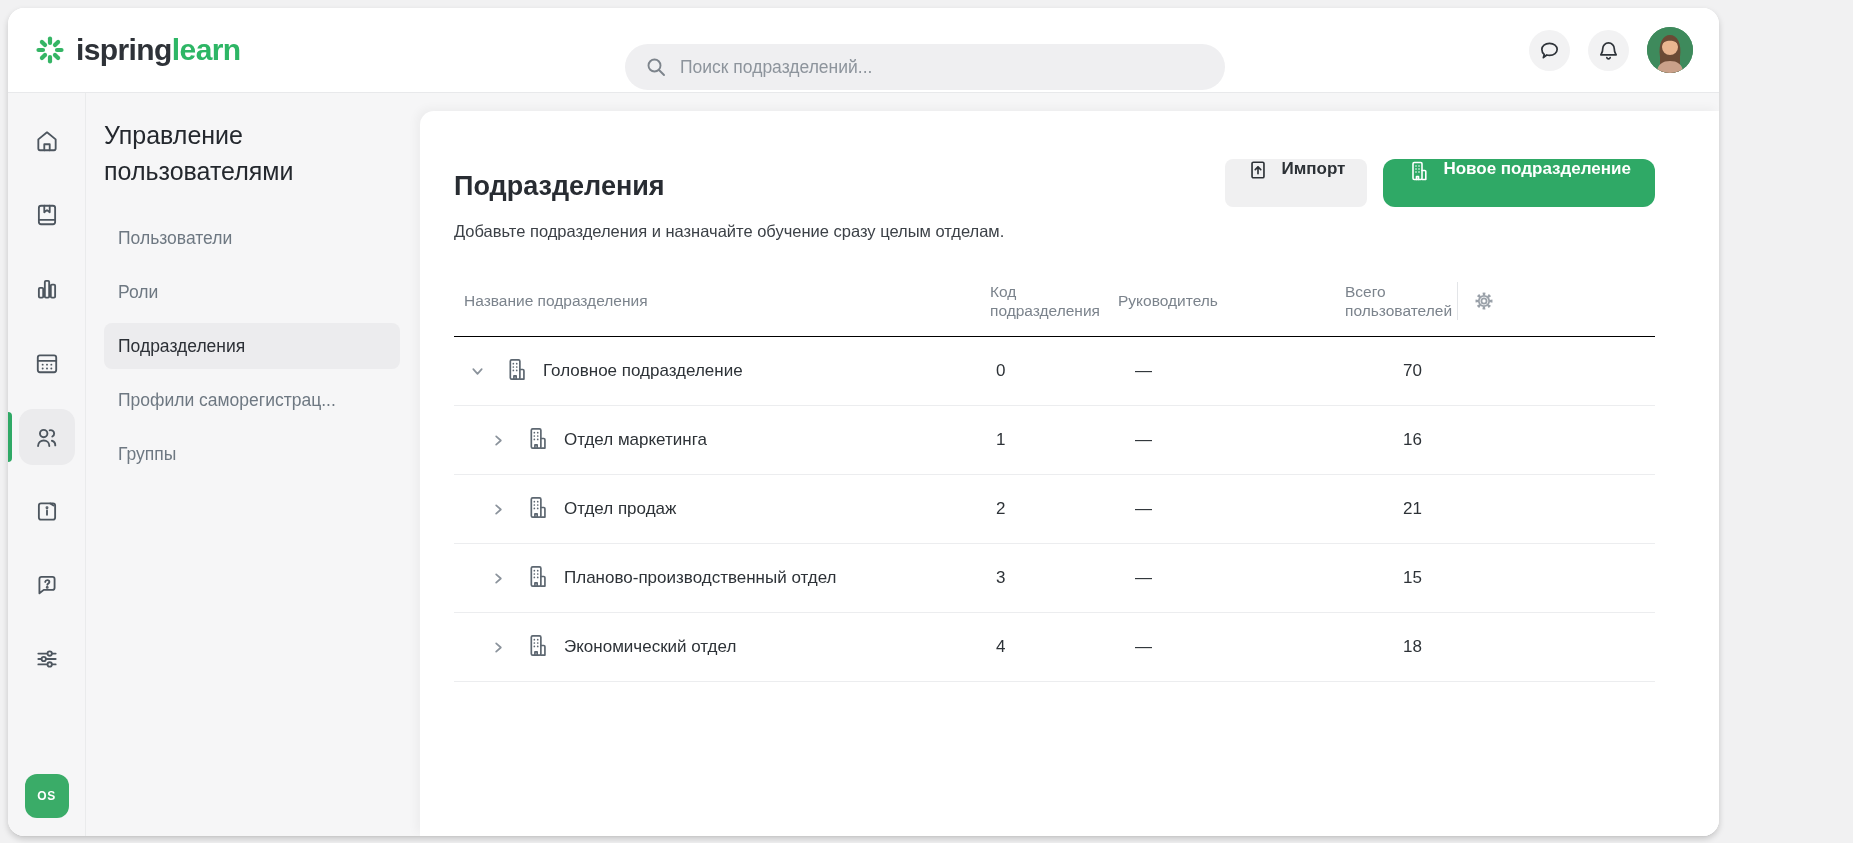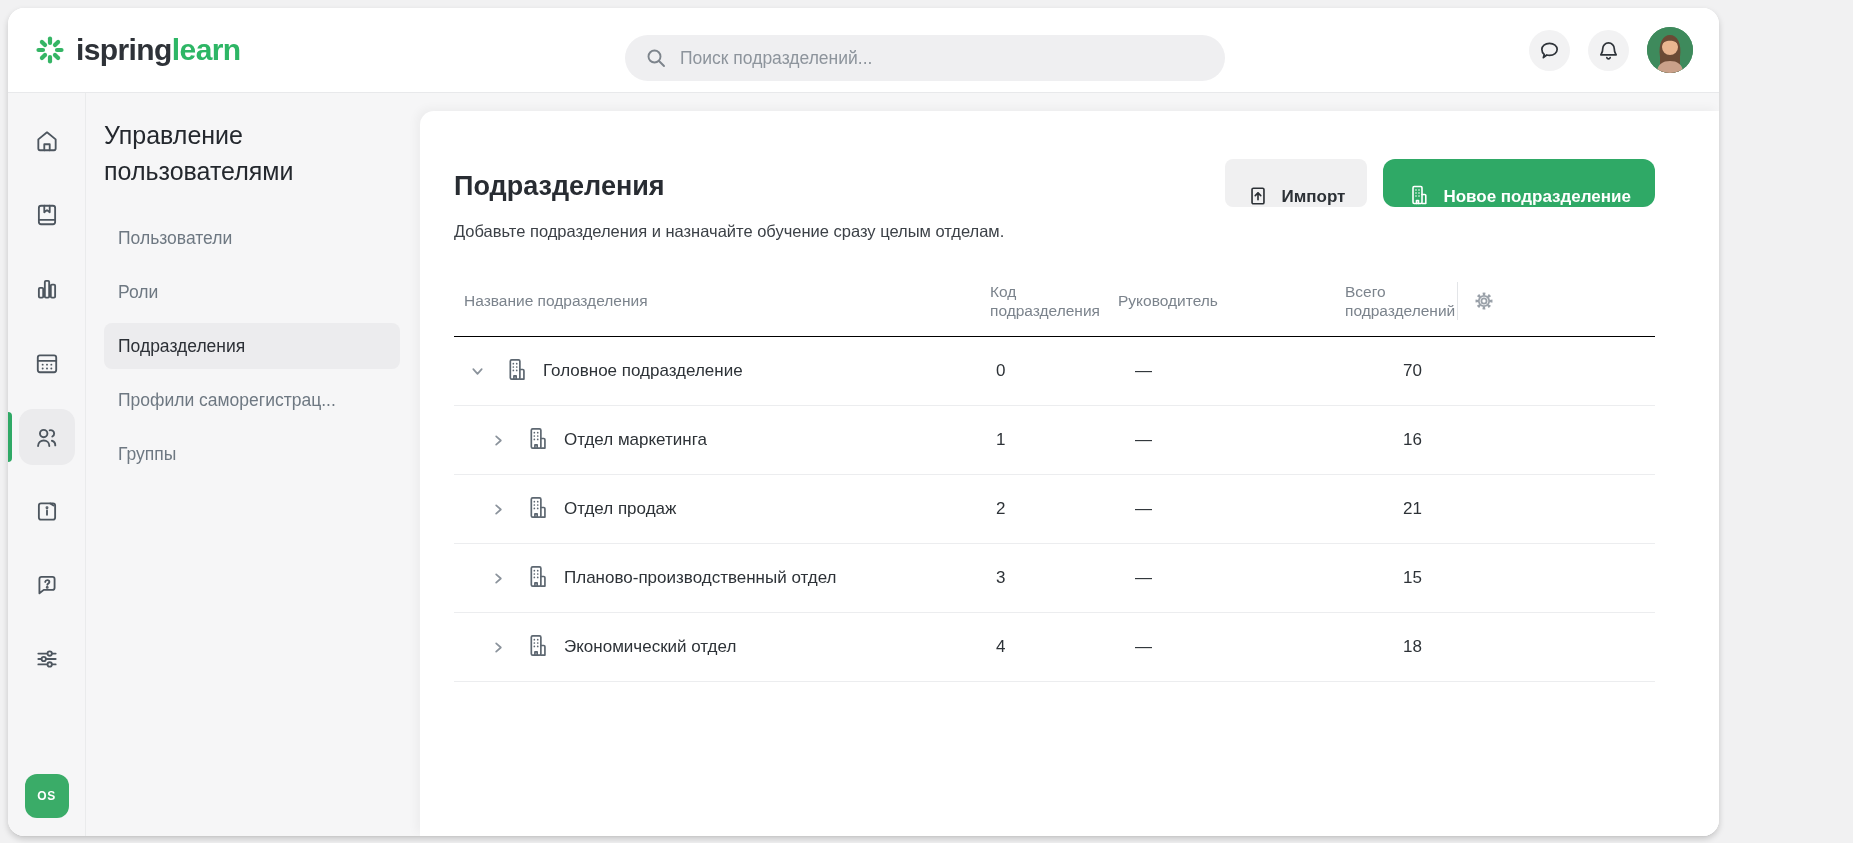--- a/index.html
+++ b/index.html
@@ -11,21 +11,21 @@
   }
   
   .topbar {
     position:relative; height:85px; background:#fff; border-bottom:1px solid #e8e9eb;
     display:flex; align-items:center; padding:0 26px; z-index:5;
   }
   .logo { display:flex; align-items:center; gap:10px; cursor:pointer; }
   .logo-text { font-size:30px; font-weight:700; letter-spacing:-0.6px; color:#2e3238; }
   .logo-text .green { color:#2db665; }
   .search-wrap {
-    position:absolute; left:617px; top:27px; width:600px; height:46px;
+    position:absolute; left:617px; top:36px; width:600px; height:46px;
     background:#efeff1; border-radius:23px; display:flex; align-items:center; padding:0 20px; gap:13px;
   }
   .search-wrap input {
     border:none; outline:none; background:transparent; flex:1;
     font-size:17.5px; color:#3a3f45; font-family:"Liberation Sans", sans-serif;
   }
   .search-wrap input::placeholder { color:#8d949c; }
   .topbar-right { margin-left:auto; display:flex; align-items:center; gap:18px; }
   .circle-btn {
     width:41px; height:41px; border-radius:50%; background:#f2f2f3;
@@ -66,21 +66,21 @@
   .card {
     position:absolute; left:0; top:18px; right:0; bottom:0;
     background:#fff; border-radius:14px 0 0 0;
     box-shadow:-4px -3px 10px rgba(0,0,0,0.04);
     padding:36px 64px 40px 34px;
   }
   .head-row { display:flex; align-items:flex-start; }
   .page-title { font-size:27px; font-weight:700; color:#282c32; margin-top:24px; }
   .page-subtitle { font-size:16.5px; color:#3c4147; margin-top:20px; }
   .head-buttons { margin-left:auto; display:flex; gap:16px; margin-top:12px; }
-  .btn { height:48px; border:none; border-radius:8px; display:flex; align-items:flex-end; gap:12px;
+  .btn { height:48px; border:none; border-radius:8px; display:flex; align-items:flex-start; gap:12px;
          font-size:17px; font-weight:600; cursor:pointer; font-family:"Liberation Sans", sans-serif; padding:0 22px; }
   .btn-import { background:#f0f0f1; color:#2c3136; }
   .btn-new { background:#2fa966; color:#fff; padding:0 24px;border-radius:12px; }
   
   .table { margin-top:24px; }
   .trow {
     display:grid; grid-template-columns:1fr 120px 235px 112px 48px 150px;
     align-items:center; border-bottom:1px solid #ecedef;
   }
   .trow.thead { height:72px; border-bottom:1px solid #000000; }
@@ -278,21 +278,21 @@
               <span>Новое подразделение</span>
             </button>
           </div>
         </div>
 
         <div class="table">
           <div class="trow thead">
             <div class="th th-name">Название подразделения</div>
             <div class="th">Код подразделения</div>
             <div class="th th-manager">Руководитель</div>
-            <div class="th">Всего подразделений</div>
+            <div class="th">Всего пользователей</div>
             <div class="gear-cell">
               <span class="gear-divider"></span>
               <button class="gear-btn">
                 <svg width="24" height="24" viewBox="0 0 24 24" fill="none">
                   <circle cx="12" cy="12" r="7" stroke="#9aa1a9" stroke-width="3" stroke-dasharray="2.6 2.85" stroke-dashoffset="1.2"></circle>
                   <circle cx="12" cy="12" r="5.2" stroke="#9aa1a9" stroke-width="1.8"></circle>
                   <circle cx="12" cy="12" r="2.6" stroke="#9aa1a9" stroke-width="1.8"></circle>
                 </svg>
               </button>
             </div>

